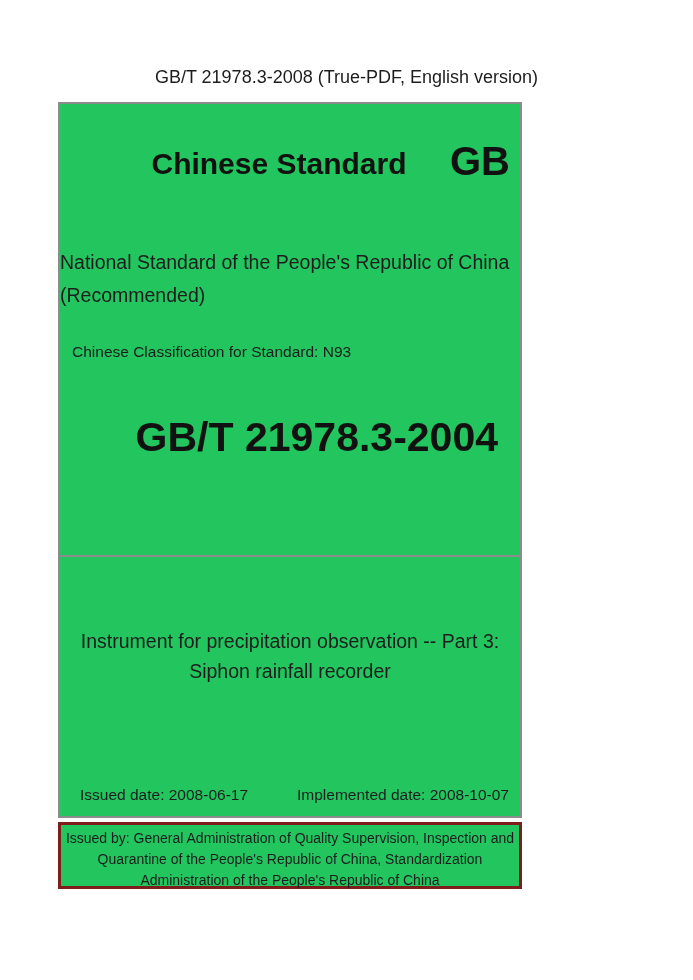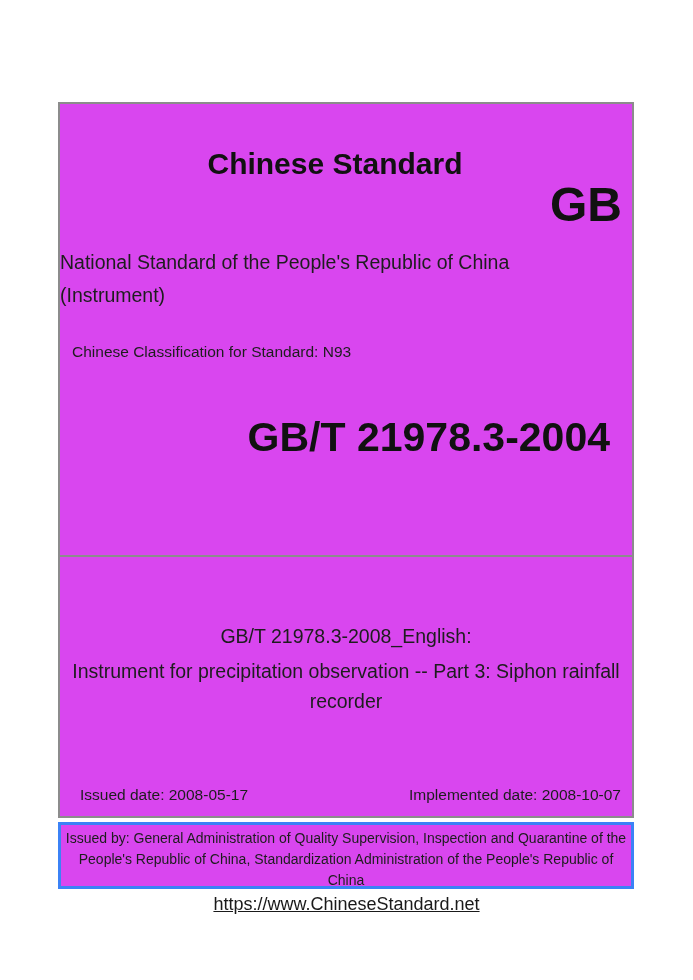--- a/index.html
+++ b/index.html
@@ -27,61 +27,60 @@
     left: 0;
     width: 100%;
     text-align: center;
     font-size: 18px;
     line-height: 22px;
     color: #1d1d1d;
   }
   .box {
     position: absolute;
     left: 58px;
-    width: 576px;
+    width: 464px;
     box-sizing: border-box;
-    background: #d946ef;
+    background: #22c55e;
   }
   .box-cover {
     top: 102px;
     height: 455px;
     border: 2px solid #8c8c8c;
   }
   .box-title {
     top: 555px;
     height: 263px;
     border: 2px solid #8c8c8c;
   }
   .box-issuer {
     top: 822px;
     height: 67px;
-    border: 3px solid #3b82f6;
+    border: 3px solid #7f1d1d;
   }
   
   .brand-title {
     position: absolute;
     top: 42px;
     left: 0;
     right: 22px;
     text-align: center;
     font-size: 30px;
     font-weight: bold;
     line-height: 36px;
     color: #111111;
   }
   .gb-logo {
     position: absolute;
     top: 32px;
     right: 10px;
-    font-size: 48px;
+    font-size: 40px;
     font-weight: bold;
     line-height: 50px;
     letter-spacing: 0px;
     color: #111111;
-    margin-top: 44px;
   }
   .standard-type-block {
     position: absolute;
     top: 142px;
     left: 0;
     width: 100%;
     text-align: left;
     font-size: 19.5px;
     line-height: 33px;
     color: #1d1d1d;
@@ -157,44 +156,41 @@
     color: #1a1a1a;
     text-decoration: underline;
     cursor: pointer;
   }
 </style>
 </head>
 <body>
 
 <div class="page">
 
+  <div class="doc-header">GB/T 21978.3-2008 (True-PDF, English version)</div>
 
   <div class="box box-cover">
     <div class="brand-title">Chinese Standard</div>
     <div class="gb-logo">GB</div>
     <div class="standard-type-block">
       <div>National Standard of the People's Republic of China</div>
-      <div>(Instrument)</div>
+      <div>(Recommended)</div>
     </div>
     <div class="classification">Chinese Classification for Standard: N93</div>
     <div class="standard-code">GB/T 21978.3-2004</div>
   </div>
 
   <div class="box box-title">
     <div class="english-title-block">
-      <div>GB/T 21978.3-2008_English:</div>
       <div class="english-title">Instrument for precipitation observation -- Part 3: Siphon rainfall recorder</div>
     </div>
     <div class="dates-row">
-      <span>Issued date: 2008-05-17</span>
+      <span>Issued date: 2008-06-17</span>
       <span>Implemented date: 2008-10-07</span>
     </div>
   </div>
 
   <div class="box box-issuer">
     <div class="issuer-text">Issued by: General Administration of Quality Supervision, Inspection and Quarantine of the People's Republic of China, Standardization Administration of the People's Republic of China</div>
   </div>
 
-  <div class="footer-link-wrap">
-    <a class="footer-link">https://www.ChineseStandard.net</a>
-  </div>
 
 </div>
 
 </body></html>

